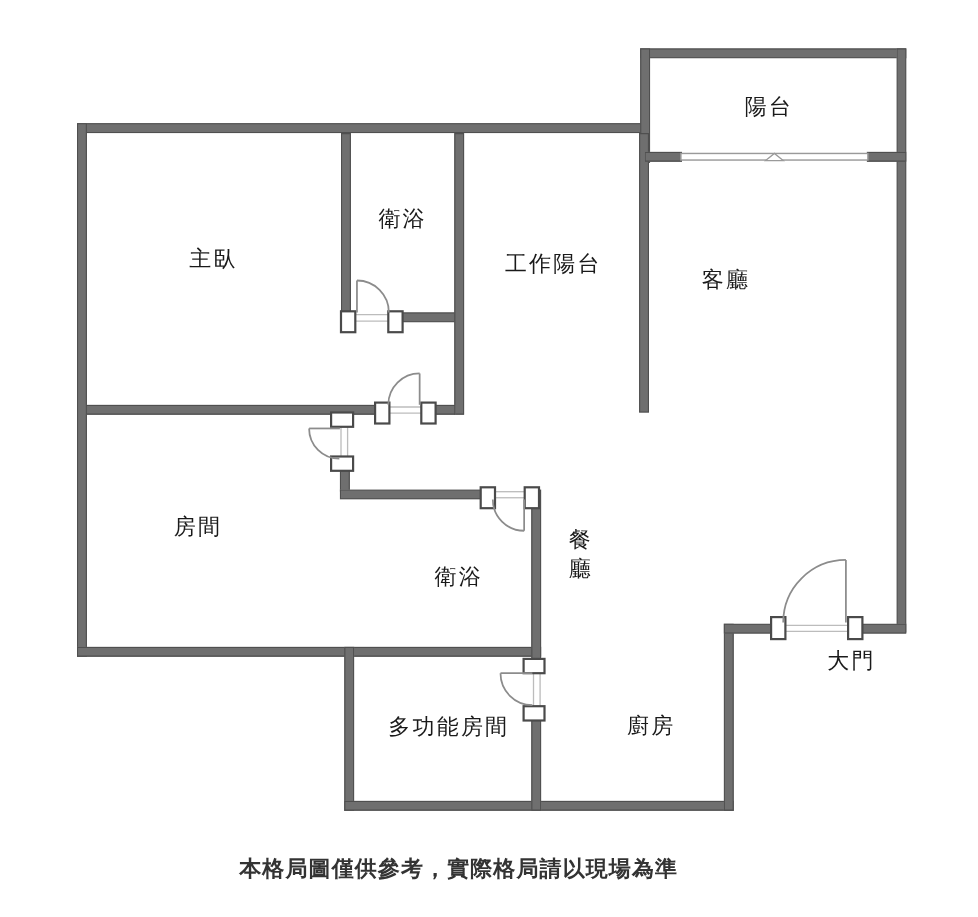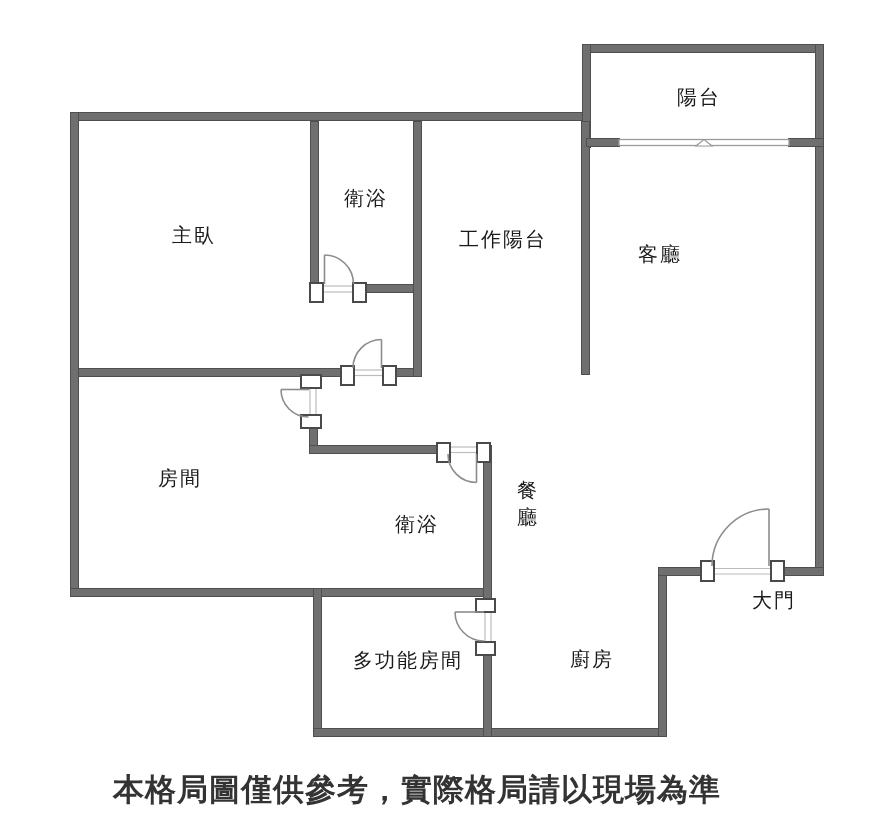--- a/index.html
+++ b/index.html
@@ -45,21 +45,21 @@
     white-space:normal;
     width:24px;
     word-break:break-all;
     text-align:center;
     letter-spacing:0;
     line-height:27px;
   }
   .caption{
     position:absolute;
     transform:translate(-50%,-50%);
-    font-size:31px;
+    font-size:20px;
     font-weight:600;
     letter-spacing:1px;
     color:var(--caption);
     white-space:nowrap;
     text-align:center;
   }
 </style>
 </head>
 <body>
 

